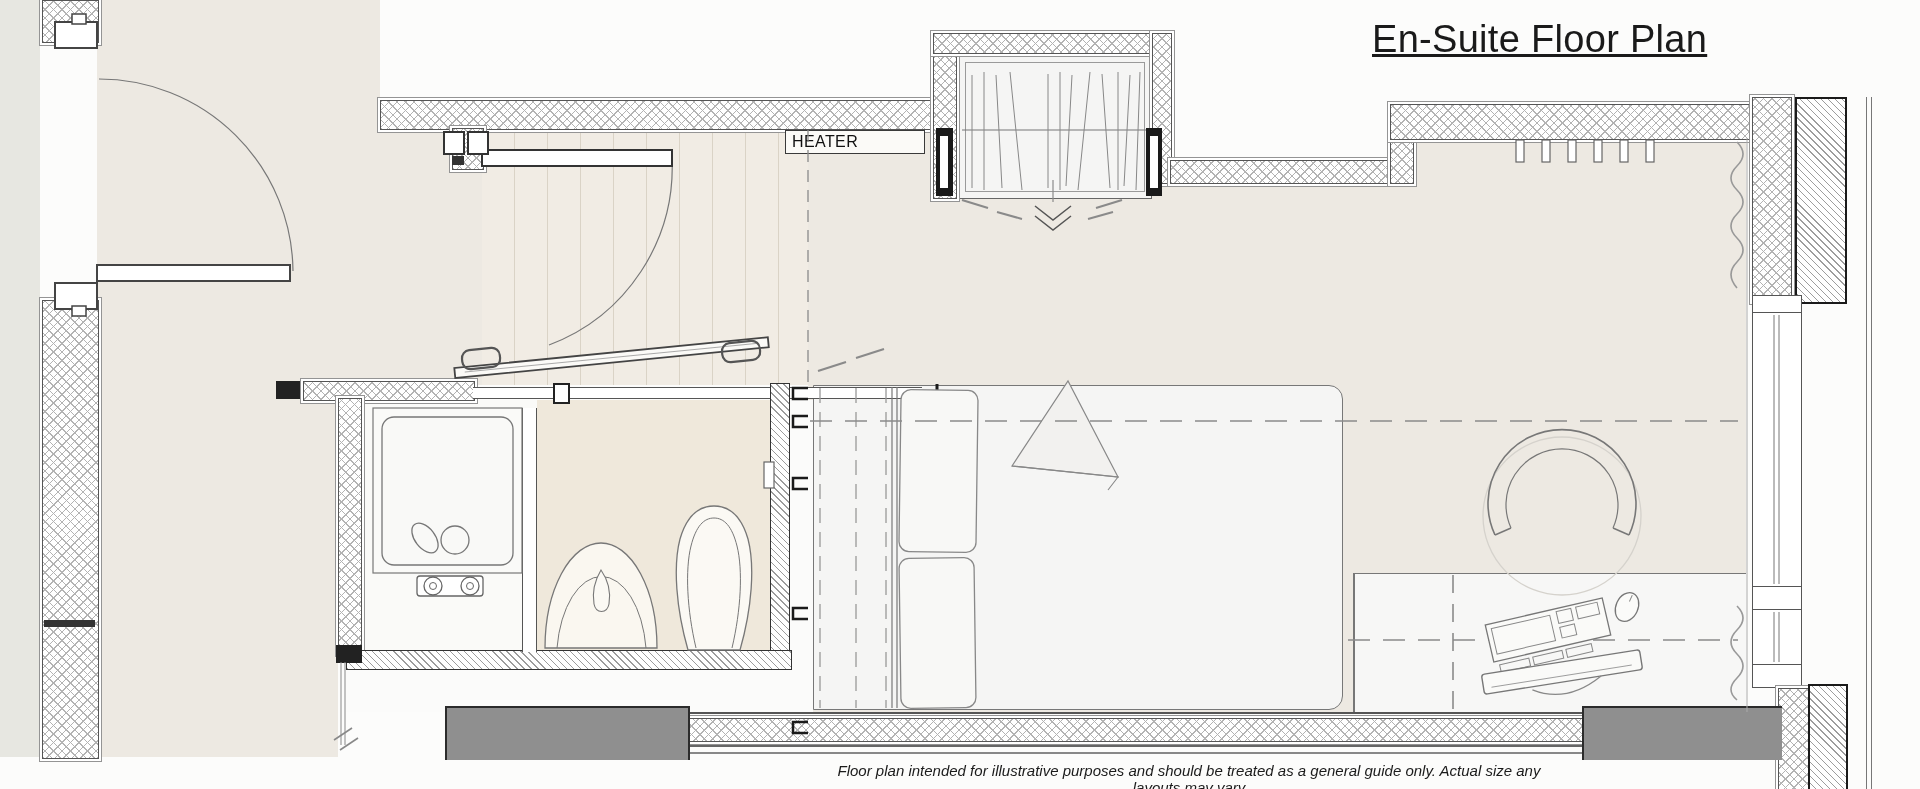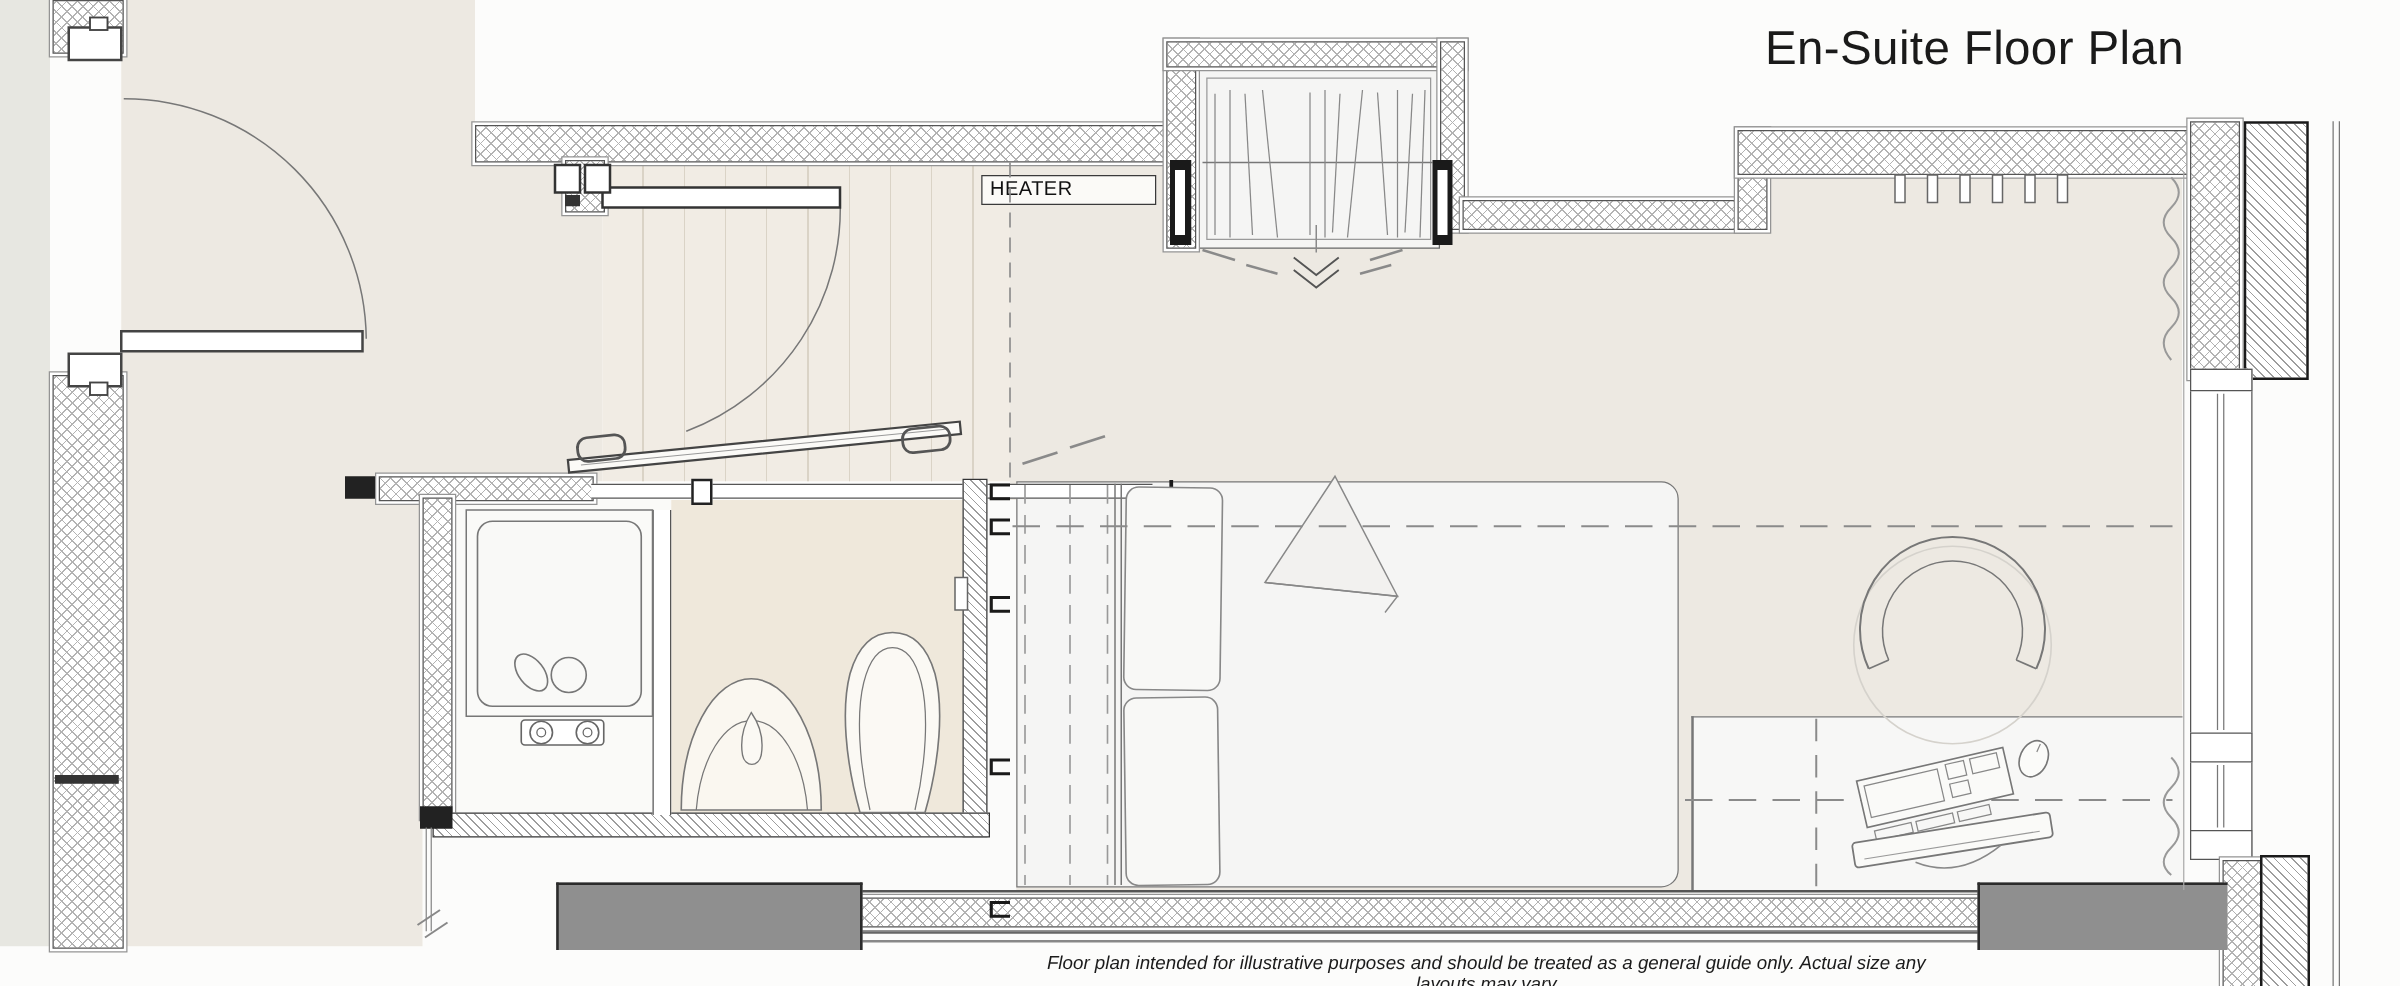--- a/index.html
+++ b/index.html
@@ -81,21 +81,21 @@
   <div class="abs" style="left:1752px;top:295px;width:50px;height:18px;background:#fff;border:1.5px solid #555;box-sizing:border-box;"></div>
   <div class="abs" style="left:1752px;top:586px;width:50px;height:24px;background:#fff;border:1.5px solid #555;box-sizing:border-box;"></div>
   <div class="abs" style="left:1752px;top:664px;width:50px;height:24px;background:#fff;border:1.5px solid #555;box-sizing:border-box;"></div>
   <div class="wall" style="left:1778px;top:688px;width:30px;height:101px;"></div>
   <div class="walld" style="left:1808px;top:684px;width:36px;height:105px;border-width:2.5px;border-color:#1a1a1a;"></div>
   <div class="abs" style="left:1866px;top:97px;width:6px;height:692px;border-left:1.5px solid #777;border-right:1.5px solid #777;box-sizing:border-box;"></div>
 
   <div class="abs" style="left:445px;top:706px;width:245px;height:54px;background:#8F8F8F;border:2.5px solid #2b2b2b;border-bottom:none;box-sizing:border-box;"></div>
   <div class="abs" style="left:1582px;top:706px;width:200px;height:54px;background:#8F8F8F;border-top:2.5px solid #2b2b2b;border-left:2.5px solid #2b2b2b;box-sizing:border-box;"></div>
 
-  <div class="heater" style="left:785px;top:140px;width:140px;height:24px;">
+  <div class="heater" style="left:785px;top:130px;width:140px;height:24px;">
     <span>HEATER</span>
   </div>
 
   <svg width="1920" height="789" viewBox="0 0 1920 789">
 
     <g stroke="#444" fill="none">
       <path d="M 293 271 A 194 194 0 0 0 99 79" stroke="#777" stroke-width="1.2"></path>
       <rect x="97" y="265" width="193" height="16" fill="#fff" stroke-width="2"></rect>
       <rect x="55" y="22" width="42" height="26" fill="#fff" stroke-width="2"></rect>
       <rect x="72" y="14" width="14" height="10" fill="#fff" stroke-width="1.5"></rect>
@@ -260,16 +260,16 @@
       <line x1="1490" y1="676" x2="1632" y2="676" stroke="#999" stroke-width="0.9"></line>
       <path d="M 1530 685 Q 1562 704 1600 682" stroke="#888" stroke-width="1.2"></path>
     </g>
 
     <g transform="rotate(24 1627 607)" fill="none">
       <ellipse cx="1627" cy="607" rx="11" ry="15" fill="#FBFBF9" stroke="#777" stroke-width="1.3"></ellipse>
       <line x1="1627" y1="594" x2="1627" y2="601" stroke="#888" stroke-width="1"></line>
     </g>
   </svg>
 
-  <div class="title" style="left:1412px;top:18px;">En-Suite Floor Plan</div>
+  <div class="title" style="left:1372px;top:18px;text-decoration:underline;">En-Suite Floor Plan</div>
   <div class="disclaimer" style="left:814px;top:762px;width:750px;">Floor plan intended for illustrative purposes and should be treated as a general guide only.  Actual size any layouts may vary</div>
 
 </div>
 
 </body></html>

